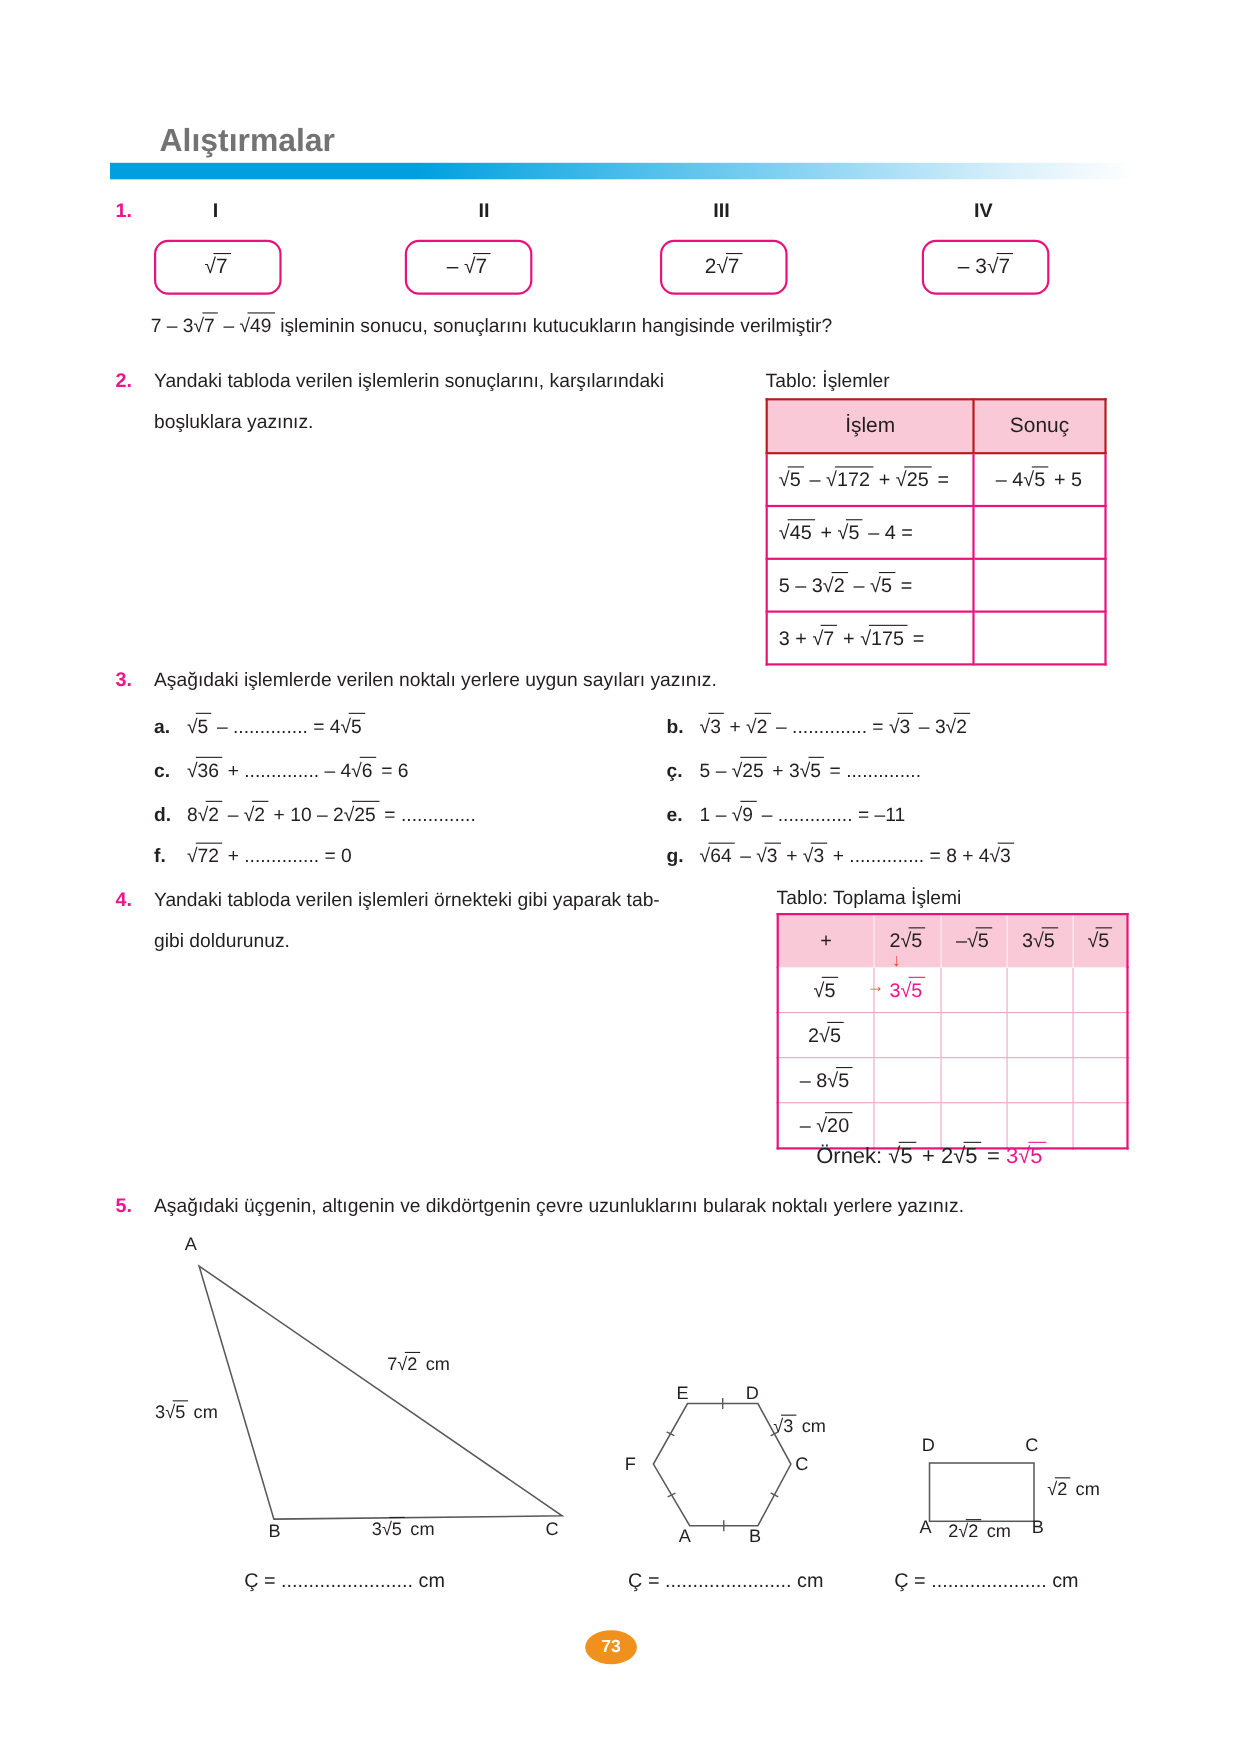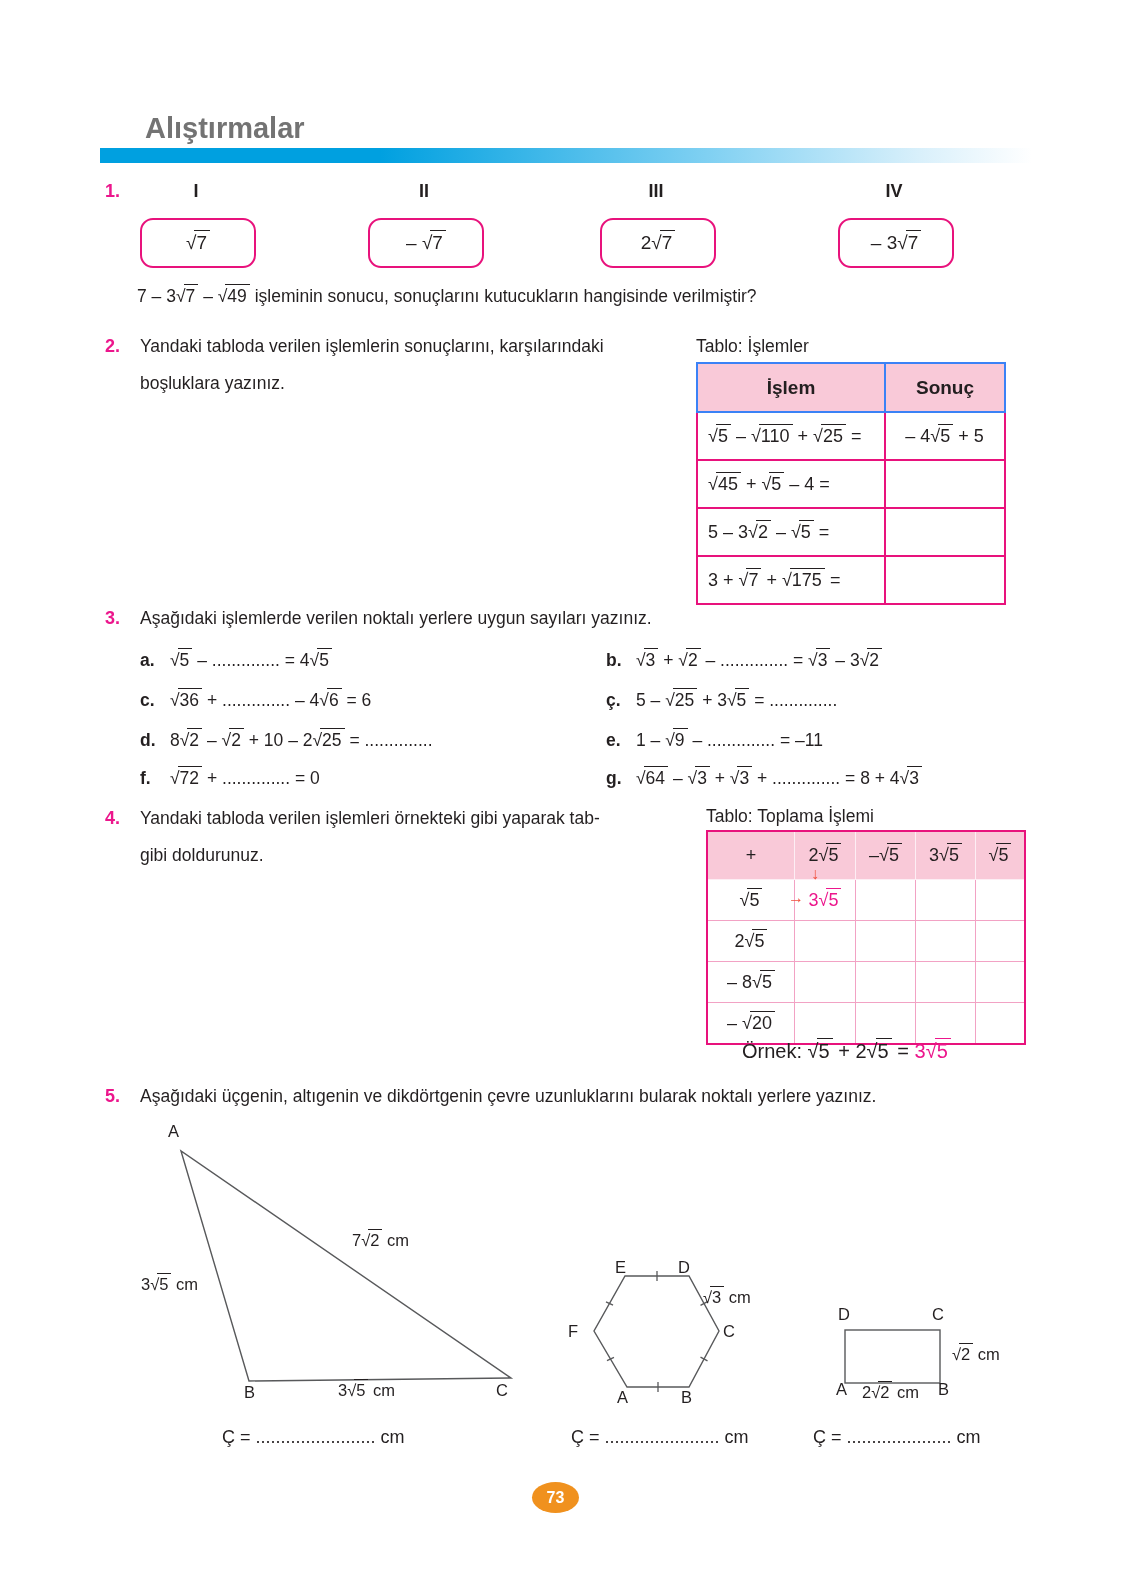--- a/index.html
+++ b/index.html
@@ -15,21 +15,21 @@
   
   .rd{border-top:1.7px solid currentColor;padding:1px 3px 0 2px;margin-left:-2px;}
   
   .roman{font-size:18px;font-weight:bold;text-align:center;width:112px;}
   .obox{width:112px;height:46px;border:2px solid #e8127c;border-radius:13px;
         display:flex;align-items:center;justify-content:center;font-size:19px;background:#fff;}
   
   .tcap{font-size:17.5px;}
   table{border-collapse:collapse;background:#fff;}
   #t2{width:310px;}
-  #t2 th{background:#f9c9d8;border:2px solid #3b82f6;font-weight:bold;font-size:19px;height:45px;}
+  #t2 th{background:#f9c9d8;border:2px solid #b91c1c;font-weight:normal;font-size:19px;height:45px;}
   #t2 td{border:2px solid #e8127c;font-size:18px;height:44px;padding-left:10px;text-align:left;}
   #t2 td.sonuc{width:117px;text-align:center;padding-left:0;}
   
   #t4{border:2.5px solid #e8127c;}
   #t4 th{background:#f9c9d8;border:1.5px solid #fdeef4;font-weight:normal;font-size:18px;height:45px;}
   #t4 td{border:1.5px solid #f2a2c4;font-size:18px;height:38px;text-align:center;}
   #t4 .c0{width:84px;} #t4 .c1{width:58px;} #t4 .c2{width:57px;} #t4 .c3{width:57px;} #t4 .c4{width:46px;}
   #t4 td.example{position:relative;color:#ec168c;}
   .arrow-down{position:absolute;top:-15px;left:16px;color:#f0503c;font-size:16px;font-weight:bold;}
   .arrow-right{position:absolute;top:9px;left:-7px;color:#f0503c;font-size:16px;font-weight:bold;}
@@ -52,21 +52,21 @@
 </head>
 <body>
 
 <div id="page">
 
   <div class="abs title" style="left:145px;top:112px;">Alıştırmalar</div>
   <div class="abs title-bar" style="left:100px;top:148px;width:932px;"></div>
 
   <div class="abs qnum" style="left:105px;top:181px;">1.</div>
   <div class="abs roman" style="left:140px;top:181px;">I</div>
-  <div class="abs roman" style="left:368px;top:181px;text-align:center;">II</div>
+  <div class="abs roman" style="left:384px;top:181px;text-align:center;">II</div>
   <div class="abs roman" style="left:600px;top:181px;">III</div>
   <div class="abs roman" style="left:838px;top:181px;">IV</div>
   <div class="abs obox" style="left:140px;top:218px;">
       <span>√<span class="rd">7</span></span>
     </div>
   <div class="abs obox" style="left:368px;top:218px;">
       <span>– √<span class="rd">7</span></span>
     </div>
   <div class="abs obox" style="left:600px;top:218px;">
       <span>2√<span class="rd">7</span></span>
@@ -83,21 +83,21 @@
   <div class="abs qtext" style="left:140px;top:336px;">Yandaki tabloda verilen işlemlerin sonuçlarını, karşılarındaki</div>
   <div class="abs qtext" style="left:140px;top:373px;">boşluklara yazınız.</div>
   <div class="abs tcap" style="left:696px;top:336px;">Tablo: İşlemler</div>
   <table id="t2" class="abs" style="left:696px;top:362px;">
     <tbody>
         <tr>
       <th>İşlem</th>
       <th>Sonuç</th>
     </tr>
     <tr>
-      <td>√<span class="rd">5</span> – √<span class="rd">110</span> + √<span class="rd">25</span> =</td>
+      <td>√<span class="rd">5</span> – √<span class="rd">172</span> + √<span class="rd">25</span> =</td>
       <td class="sonuc">– 4√<span class="rd">5</span> + 5</td>
     </tr>
     <tr>
       <td>√<span class="rd">45</span> + √<span class="rd">5</span> – 4 =</td>
       <td class="sonuc"></td>
     </tr>
     <tr>
       <td>5 – 3√<span class="rd">2</span> – √<span class="rd">5</span> =</td>
       <td class="sonuc"></td>
     </tr>

